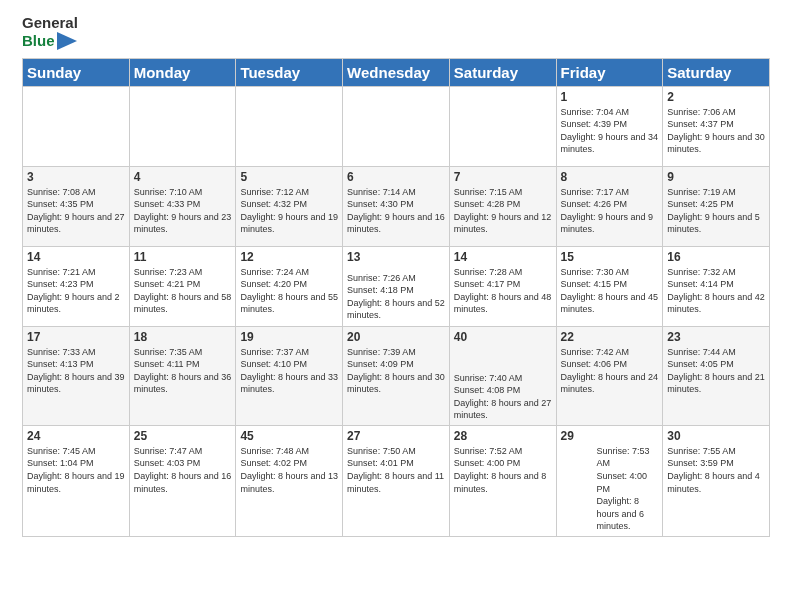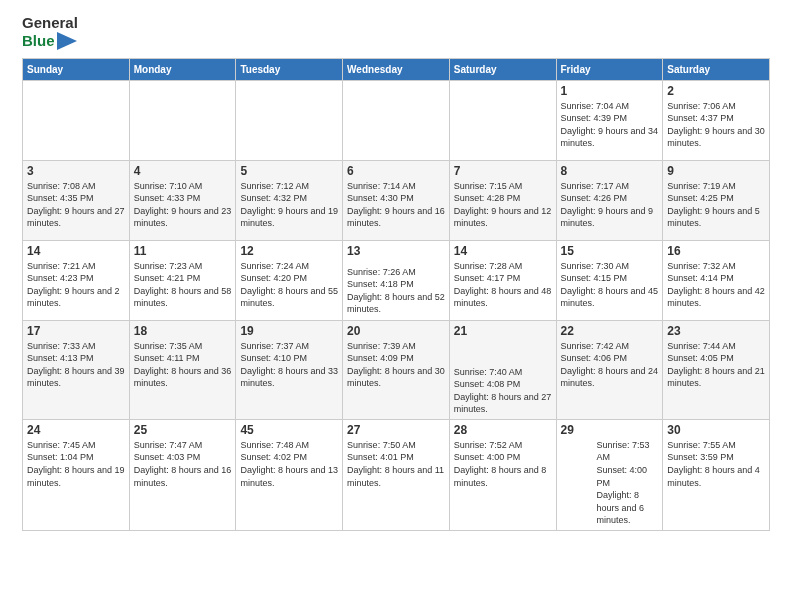--- a/index.html
+++ b/index.html
@@ -39,21 +39,21 @@
       color: #555;
     }
     .calendar {
       width: 100%;
       border-collapse: collapse;
       table-layout: fixed;
     }
     .calendar thead th {
       background-color: #3373b8;
       color: #fff;
-      font-size: 10px;
+      font-size: 15px;
       font-weight: bold;
       padding: 5px 4px;
       text-align: left;
       border: 1px solid #ccc;
     }
     .calendar tbody td {
       border: 1px solid #ccc;
       vertical-align: top;
       padding: 3px 4px;
       font-size: 9.5px;
@@ -240,21 +240,21 @@
 Sunset: 4:10 PM
 Daylight: 8 hours and 33 minutes.</div>
           </td>
           <td>
             <span class="day-number">20</span>
             <div class="day-info" style="white-space: pre-line;">Sunrise: 7:39 AM
 Sunset: 4:09 PM
 Daylight: 8 hours and 30 minutes.</div>
           </td>
           <td>
-            <span class="day-number">21</span>
+            <span class="day-number">40</span>
             <div class="day-info" style="white-space: pre-line; margin-top: 28px;">Sunrise: 7:40 AM
 Sunset: 4:08 PM
 Daylight: 8 hours and 27 minutes.</div>
           </td>
           <td>
             <span class="day-number">22</span>
             <div class="day-info" style="white-space: pre-line;">Sunrise: 7:42 AM
 Sunset: 4:06 PM
 Daylight: 8 hours and 24 minutes.</div>
           </td>

